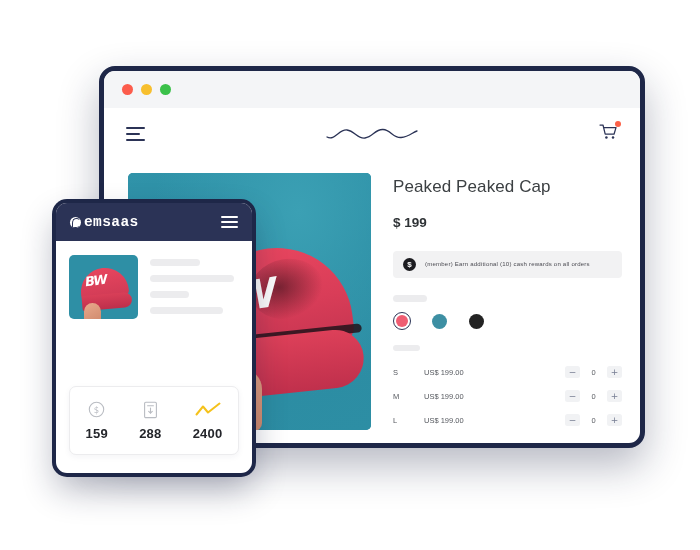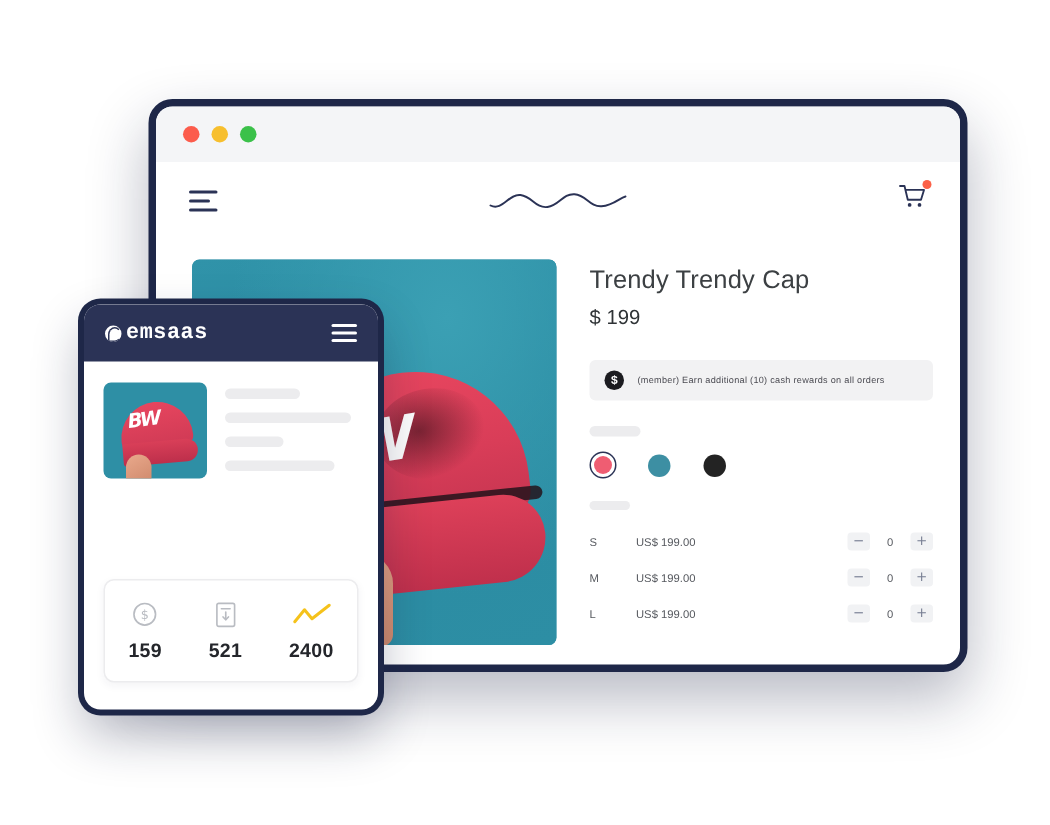--- a/index.html
+++ b/index.html
@@ -156,23 +156,23 @@
   
   #product-detail { padding-top: 4px; flex: 1; min-width: 0; }
 
   #product-title {
     font-size: 17px;
     color: #3c4043;
     font-weight: normal;
     letter-spacing: .1px;
   }
   #product-price {
-    margin-top: 7px;
+    margin-top: 18px;
     font-size: 13.5px;
-    font-weight: normal;
+    font-weight: bold;
     color: #2f3336;
   }
 
   #reward-banner {
     margin-top: 21px;
     background: #f2f2f3;
     border-radius: 4px;
     height: 27px;
     display: flex;
     align-items: center;
@@ -385,21 +385,21 @@
         <div class="cap-shadow"></div>
         <div class="cap-text">BW</div>
         <div class="cap-brim-edge"></div>
         <div class="cap-brim"></div>
         <div class="hand"></div>
         <div class="finger"></div>
       </div>
 
       <div id="product-detail">
 
-        <h1 id="product-title">Trendy Trendy Cap</h1>
+        <h1 id="product-title">Peaked Peaked Cap</h1>
         <div id="product-price">$ 199</div>
 
         <div id="reward-banner">
           <span class="coin">$</span>
           <span id="reward-text">(member) Earn additional (10) cash rewards on all orders</span>
         </div>
 
         <div class="skeleton-bar" id="color-label-skel"></div>
 
         <div id="color-swatches">
@@ -497,21 +497,21 @@
 
       <div class="stat">
         <span class="stat-icon">
           <svg width="15" height="18" viewBox="0 0 15 18" fill="none">
             <rect x="1.6" y="1.2" width="11.8" height="15.4" rx="1.2" stroke="#b9bcc2" stroke-width="1.1"></rect>
             <path d="M4.6 4.8 H10.4" stroke="#b9bcc2" stroke-width="1.1" stroke-linecap="round"></path>
             <path d="M7.5 7 V12" stroke="#b9bcc2" stroke-width="1.1" stroke-linecap="round"></path>
             <path d="M5.7 10.3 L7.5 12.2 L9.3 10.3" stroke="#b9bcc2" stroke-width="1.1" stroke-linecap="round" stroke-linejoin="round" fill="none"></path>
           </svg>
         </span>
-        <span class="stat-value">521</span>
+        <span class="stat-value">288</span>
       </div>
 
       <div class="stat">
         <span class="stat-icon">
           <svg width="26" height="16" viewBox="0 0 26 16" fill="none">
             <path d="M1.5 12.5 L8 4.5 L13 10.5 L24.5 1.5" stroke="#f5c21b" stroke-width="2" fill="none" stroke-linecap="round" stroke-linejoin="round"></path>
           </svg>
         </span>
         <span class="stat-value">2400</span>
       </div>

